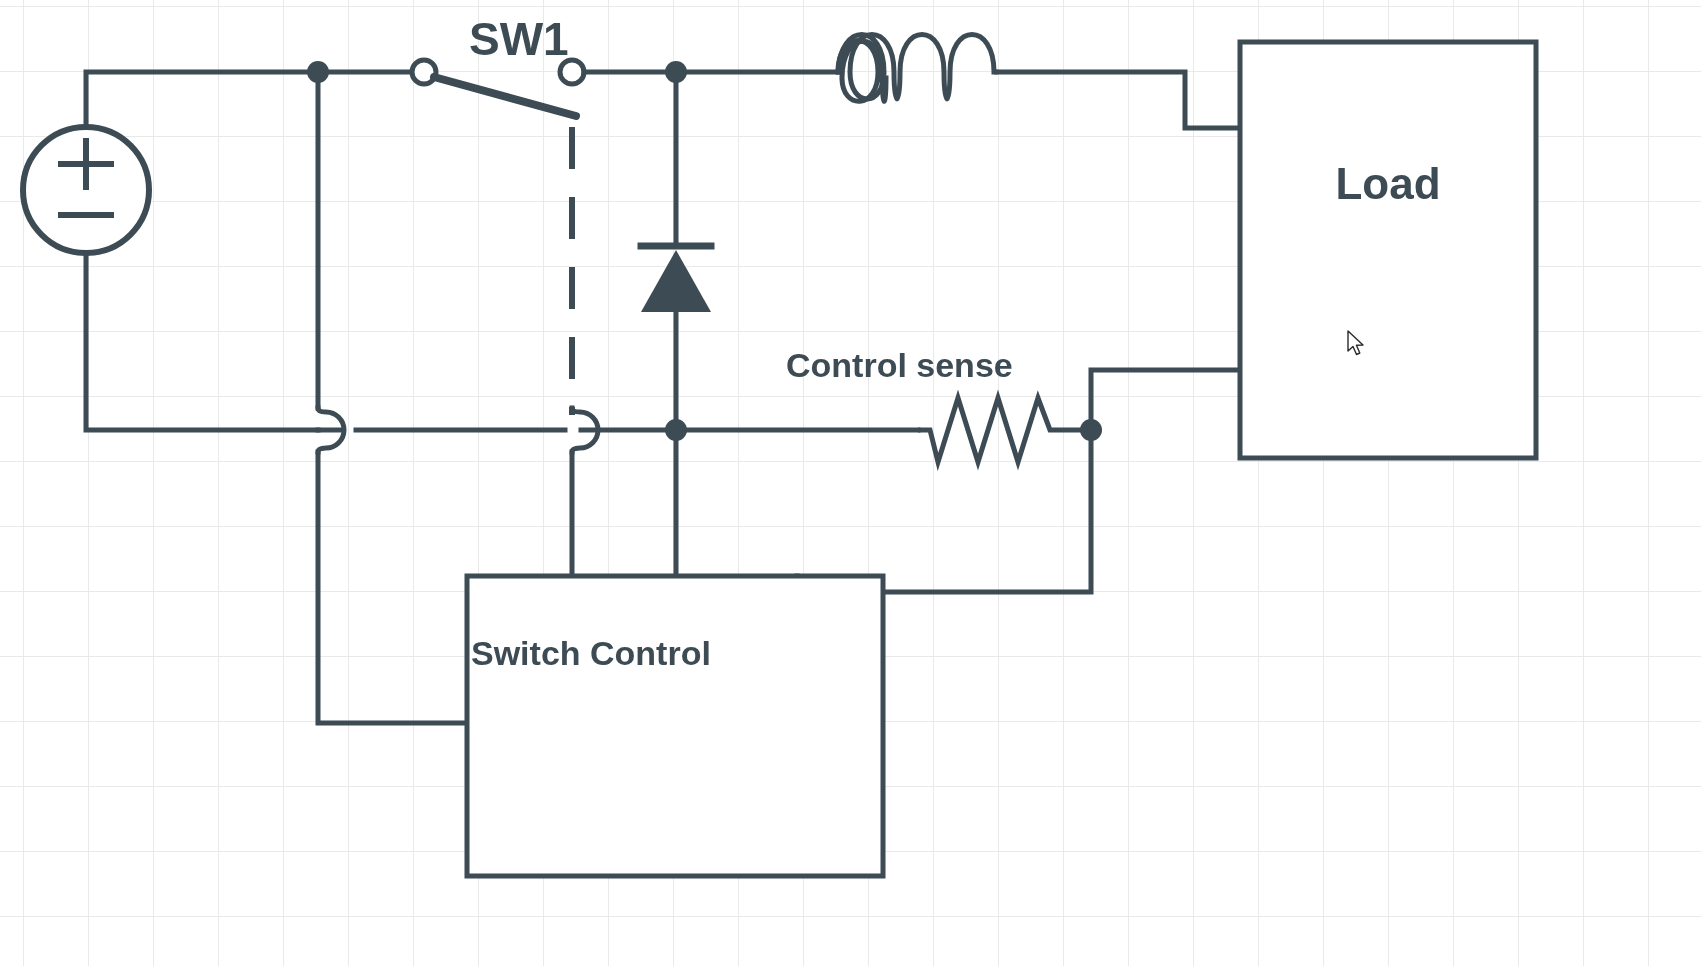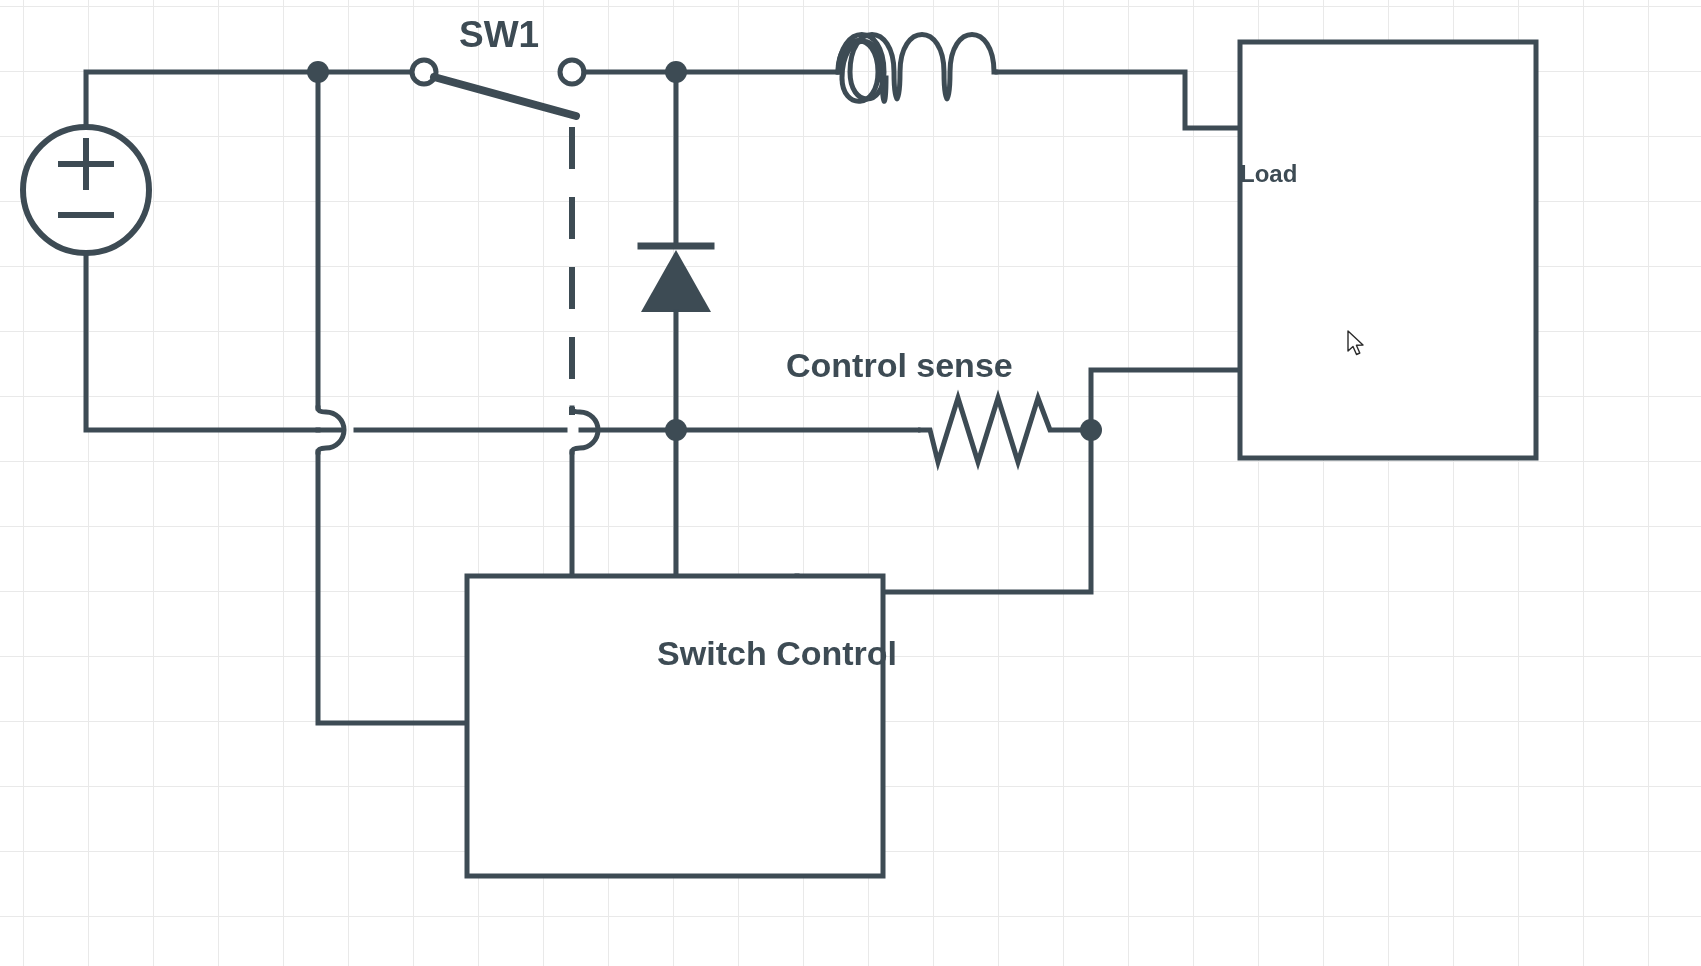--- a/index.html
+++ b/index.html
@@ -33,29 +33,29 @@
   .lbl {
     position: absolute;
     font-family: "Liberation Sans", sans-serif;
     font-weight: bold;
     color: #3d4b54;
     white-space: nowrap;
     line-height: 1;
     user-select: none;
   }
   #lbl-dc-input { left: 157px; top: 176px; font-size: 34px; }
-  #lbl-sw1 { left: 459px; top: 16px; font-size: 37px; }
+  #lbl-sw1 { left: 469px; top: 16px; font-size: 46px; }
   #lbl-current-sense { left: 786px; top: 348px; font-size: 34px; }
   #lbl-load {
     left: 1240px; top: 162px; width: 296px;
-    text-align: left; font-size: 24px;
+    text-align: center; font-size: 44px;
   }
   #lbl-switch-control {
-    left: 481px; top: 636px; width: 416px;
-    text-align: right; font-size: 34px;
+    left: 471px; top: 636px; width: 416px;
+    text-align: left; font-size: 34px;
   }
   #cursor {
     position: absolute;
     pointer-events: none;
   }
 </style>
 </head>
 <body>
 
 <div id="canvas">

